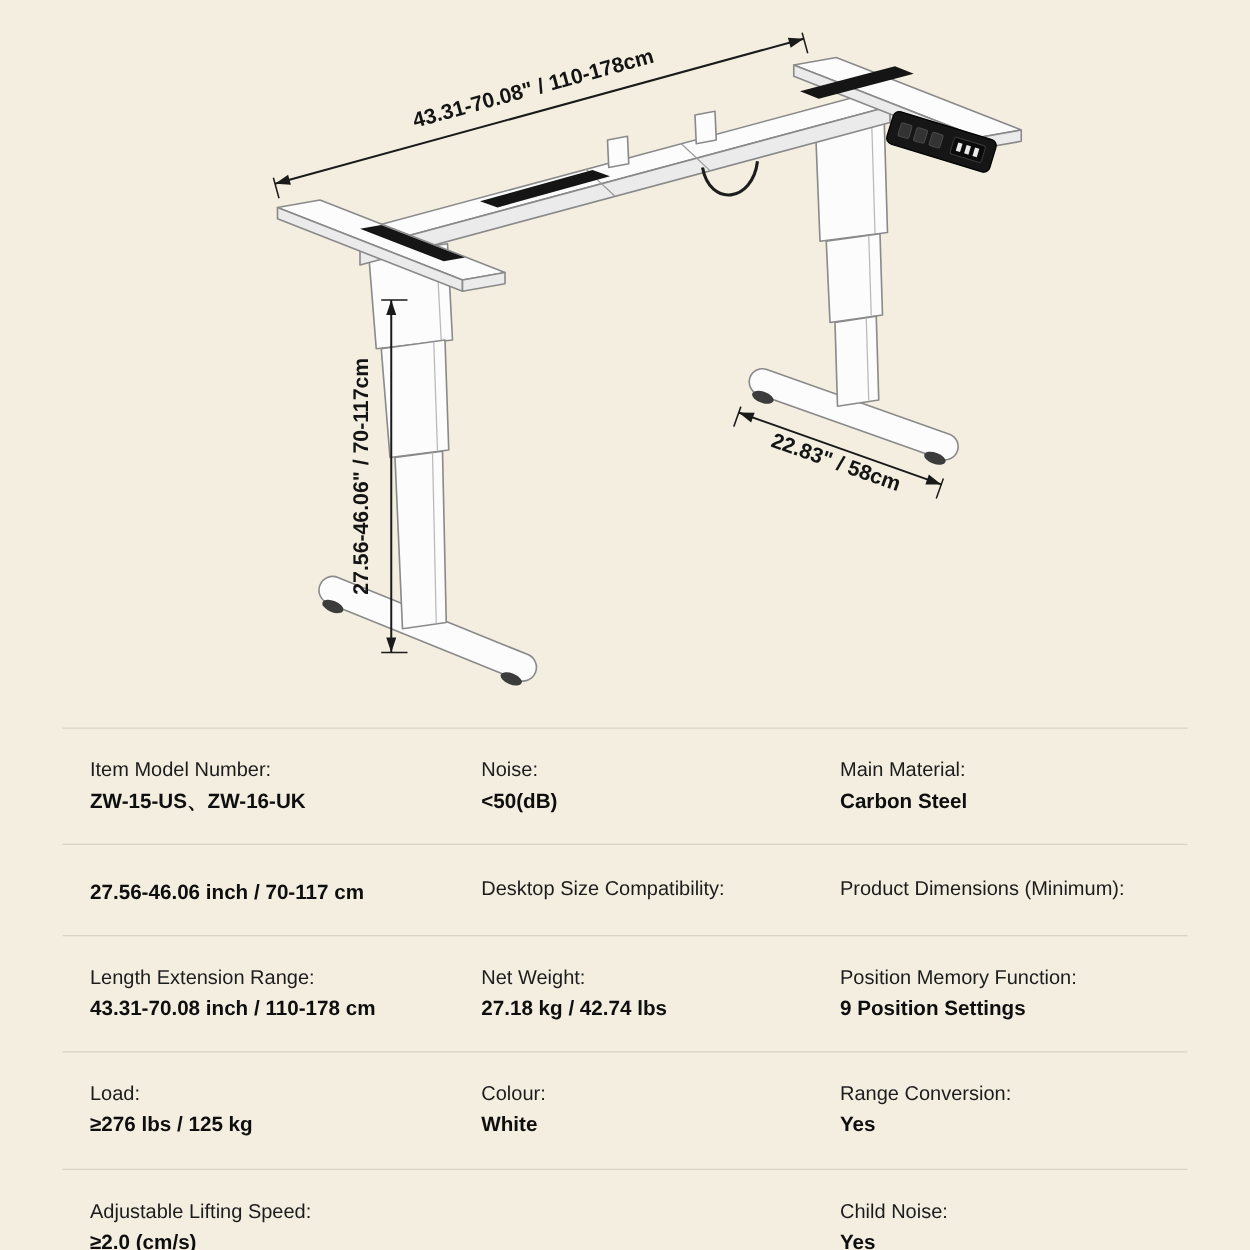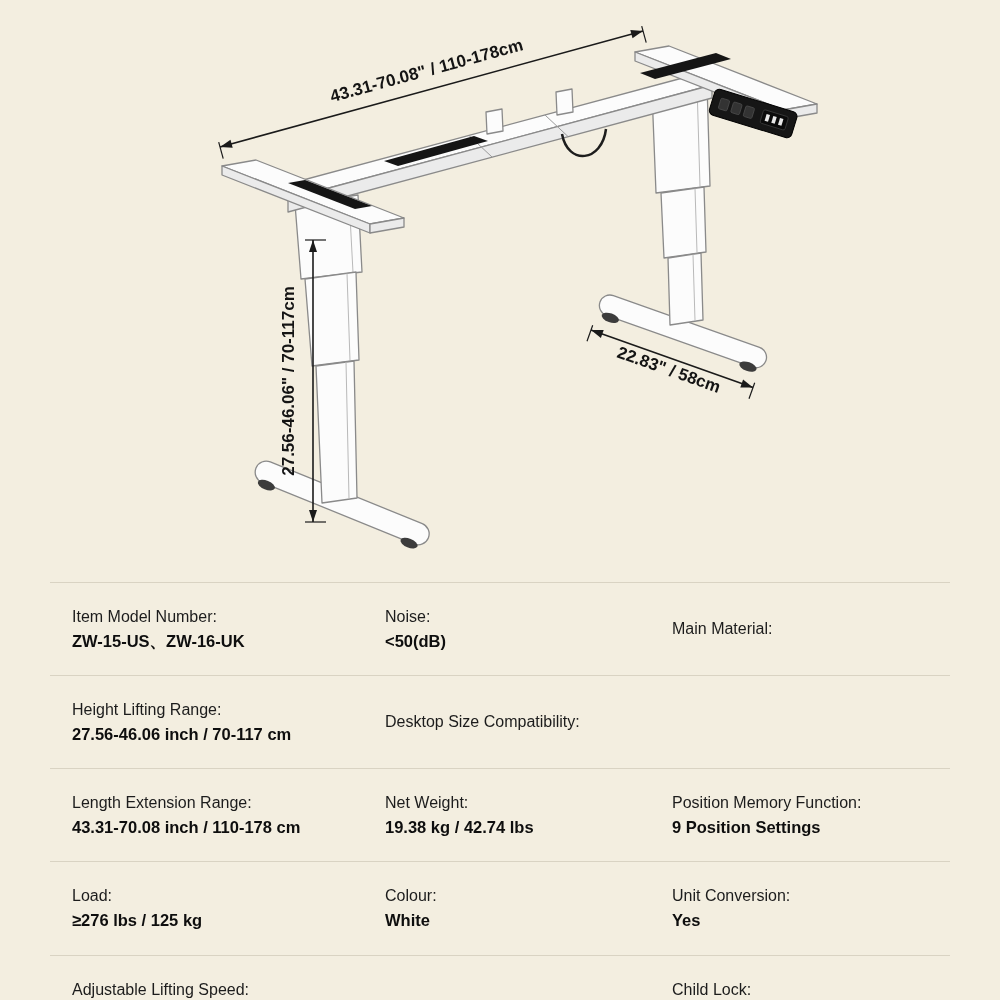--- a/index.html
+++ b/index.html
@@ -158,71 +158,72 @@
       <div class="spec-cell">
         <div class="spec-label">Item Model Number:</div>
         <div class="spec-value">ZW-15-US、ZW-16-UK</div>
       </div>
       <div class="spec-cell">
         <div class="spec-label">Noise:</div>
         <div class="spec-value">&lt;50(dB)</div>
       </div>
       <div class="spec-cell">
         <div class="spec-label">Main Material:</div>
-      </div>
-    </div>
-
-    <div class="spec-row">
-      <div class="spec-cell">
-        <div class="spec-label">Height Lifting Range:</div>
+        <div class="spec-value">Carbon Steel</div>
+      </div>
+    </div>
+
+    <div class="spec-row">
+      <div class="spec-cell">
         <div class="spec-value">27.56-46.06 inch / 70-117 cm</div>
       </div>
       <div class="spec-cell">
         <div class="spec-label">Desktop Size Compatibility:</div>
       </div>
       <div class="spec-cell">
+        <div class="spec-label">Product Dimensions (Minimum):</div>
       </div>
     </div>
 
     <div class="spec-row">
       <div class="spec-cell">
         <div class="spec-label">Length Extension Range:</div>
         <div class="spec-value">43.31-70.08 inch / 110-178 cm</div>
       </div>
       <div class="spec-cell">
         <div class="spec-label">Net Weight:</div>
-        <div class="spec-value">19.38 kg / 42.74 lbs</div>
+        <div class="spec-value">27.18 kg / 42.74 lbs</div>
       </div>
       <div class="spec-cell">
         <div class="spec-label">Position Memory Function:</div>
         <div class="spec-value">9 Position Settings</div>
       </div>
     </div>
 
     <div class="spec-row">
       <div class="spec-cell">
         <div class="spec-label">Load:</div>
         <div class="spec-value">≥276 lbs / 125 kg</div>
       </div>
       <div class="spec-cell">
         <div class="spec-label">Colour:</div>
         <div class="spec-value">White</div>
       </div>
       <div class="spec-cell">
-        <div class="spec-label">Unit Conversion:</div>
+        <div class="spec-label">Range Conversion:</div>
         <div class="spec-value">Yes</div>
       </div>
     </div>
 
     <div class="spec-row">
       <div class="spec-cell">
         <div class="spec-label">Adjustable Lifting Speed:</div>
         <div class="spec-value">≥2.0 (cm/s)</div>
       </div>
       <div class="spec-cell"></div>
       <div class="spec-cell">
-        <div class="spec-label">Child Lock:</div>
+        <div class="spec-label">Child Noise:</div>
         <div class="spec-value">Yes</div>
       </div>
     </div>
 
   </div>
 </div>
 
 </body></html>

